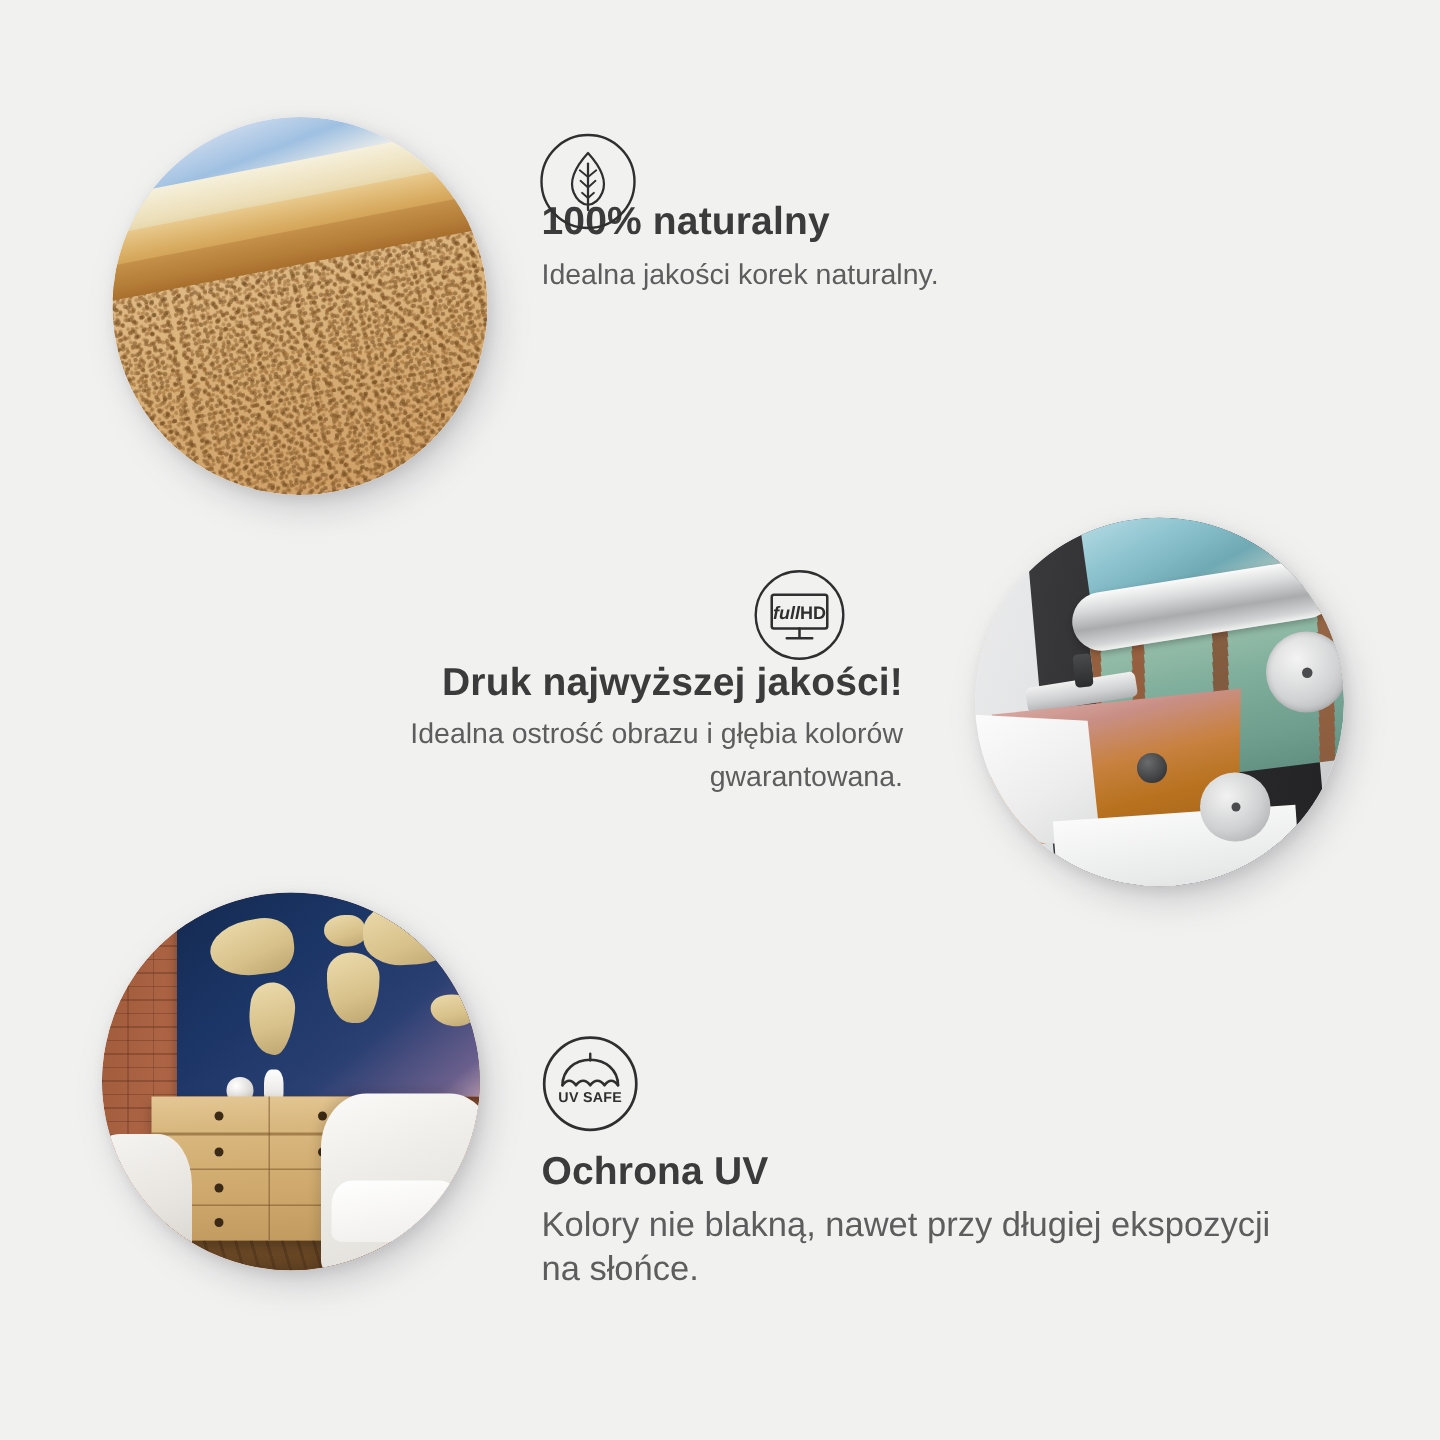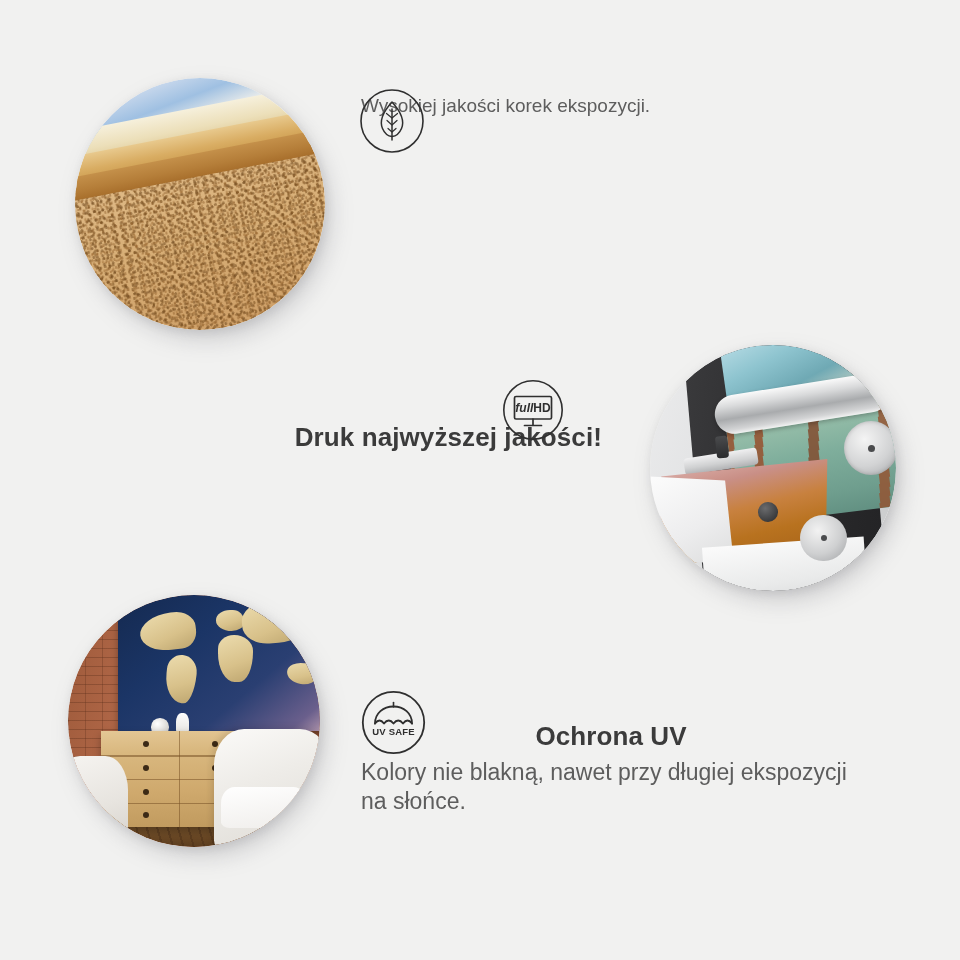--- a/index.html
+++ b/index.html
@@ -259,26 +259,26 @@
   }
   .feature-desc {
     color: #5d5d5d;
     font-weight: normal;
   }
 
   #feature-natural { left: 361px; top: 85px; width: 420px; text-align: left; }
   #feature-natural .feature-title { font-size: 26px; line-height: 32px; margin-top: 46px; }
   #feature-natural .feature-desc  { font-size: 19px; line-height: 27px; margin-top: 7px; }
 
-  #feature-print { left: 170px; top: 357px; width: 432px; text-align: right; }
+  #feature-print { left: 170px; top: 374px; width: 432px; text-align: right; }
   #feature-print .feature-title { font-size: 26px; line-height: 32px; margin-top: 64px; }
   #feature-print .feature-desc  { font-size: 19px; line-height: 29px; margin-top: 5px; }
 
   #feature-uv { left: 361px; top: 688px; width: 500px; text-align: left; }
-  #feature-uv .feature-title { font-size: 26px; line-height: 32px; margin-top: 32px; text-align: center; }
+  #feature-uv .feature-title { font-size: 26px; line-height: 32px; margin-top: 76px; }
   #feature-uv .feature-desc  { font-size: 23px; line-height: 29px; margin-top: 6px; }
 
   
   .badge-icon { position: absolute; }
   #icon-leaf   { left: 359px; top: 88px;  width: 66px; height: 66px; }
   #icon-fullhd { left: 502px; top: 379px; width: 62px; height: 62px; }
   #icon-uvsafe { left: 361px; top: 690px; width: 65px; height: 65px; }
   .badge-icon svg { display: block; width: 100%; height: 100%; }
 </style>
 </head>
@@ -290,21 +290,22 @@
     <div class="photo-inner">
       <div class="cork-grain"></div>
       <div class="cork-sky"></div>
       <div class="cork-band-cream"></div>
       <div class="cork-band-wood1"></div>
       <div class="cork-band-wood2"></div>
     </div>
   </div>
 
   <div class="feature" id="feature-natural">
-    <div class="feature-desc">Wysokiej jakości korek ekspozycji.</div>
+    <div class="feature-title">100% naturalny</div>
+    <div class="feature-desc">Idealna jakości korek naturalny.</div>
   </div>
 
   <div class="badge-icon" id="icon-leaf">
     <svg viewBox="0 0 66 66" fill="none" xmlns="http://www.w3.org/2000/svg">
       <circle cx="33" cy="33" r="31" stroke="#2f2f2f" stroke-width="1.6" fill="none"></circle>
       <path d="M33 14 C23 25 20.5 33.5 23.5 40.5 C25.7 45.7 29.2 48.2 33 48.5
                C36.8 48.2 40.3 45.7 42.5 40.5 C45.5 33.5 43 25 33 14 Z" stroke="#2f2f2f" stroke-width="1.5" fill="none" stroke-linejoin="round"></path>
       <path d="M33 21 L33 52" stroke="#2f2f2f" stroke-width="1.5" stroke-linecap="round"></path>
       <path d="M33 30 L27.5 25.5 M33 30 L38.5 25.5
                M33 37 L28 32.5 M33 37 L38 32.5
@@ -325,20 +326,21 @@
       <div class="press-tray"></div>
       <div class="press-tray-white"></div>
       <div class="press-bottom-white"></div>
       <div class="press-roller-cap-b"></div>
       <div class="press-knob"></div>
     </div>
   </div>
 
   <div class="feature" id="feature-print">
     <div class="feature-title">Druk najwyższej jakości!</div>
+    <div class="feature-desc">Idealna ostrość obrazu i głębia kolorów gwarantowana.</div>
   </div>
 
   <div class="badge-icon" id="icon-fullhd">
     <svg viewBox="0 0 62 62" fill="none" xmlns="http://www.w3.org/2000/svg">
       <circle cx="31" cy="31" r="29.2" stroke="#2f2f2f" stroke-width="1.6" fill="none"></circle>
       <rect x="12.5" y="17.5" width="37" height="22.5" rx="1.5" stroke="#2f2f2f" stroke-width="1.7" fill="none"></rect>
       <path d="M31 40 L31 46 M22.5 46.5 L39.5 46.5" stroke="#2f2f2f" stroke-width="1.7" stroke-linecap="round"></path>
       <text x="31" y="33.4" text-anchor="middle" font-family="'Liberation Sans','DejaVu Sans',sans-serif" font-size="12" font-style="italic" font-weight="bold" fill="#2f2f2f"><tspan font-style="italic">full</tspan><tspan font-style="normal">HD</tspan></text>
     </svg>
   </div>

